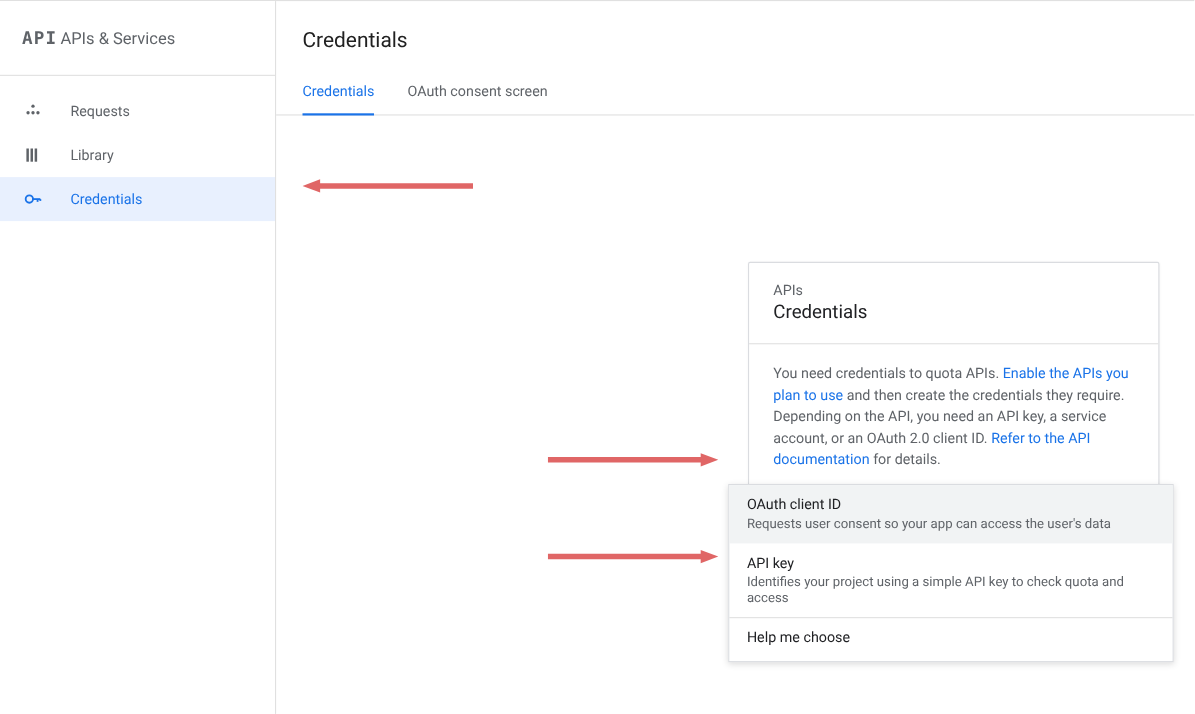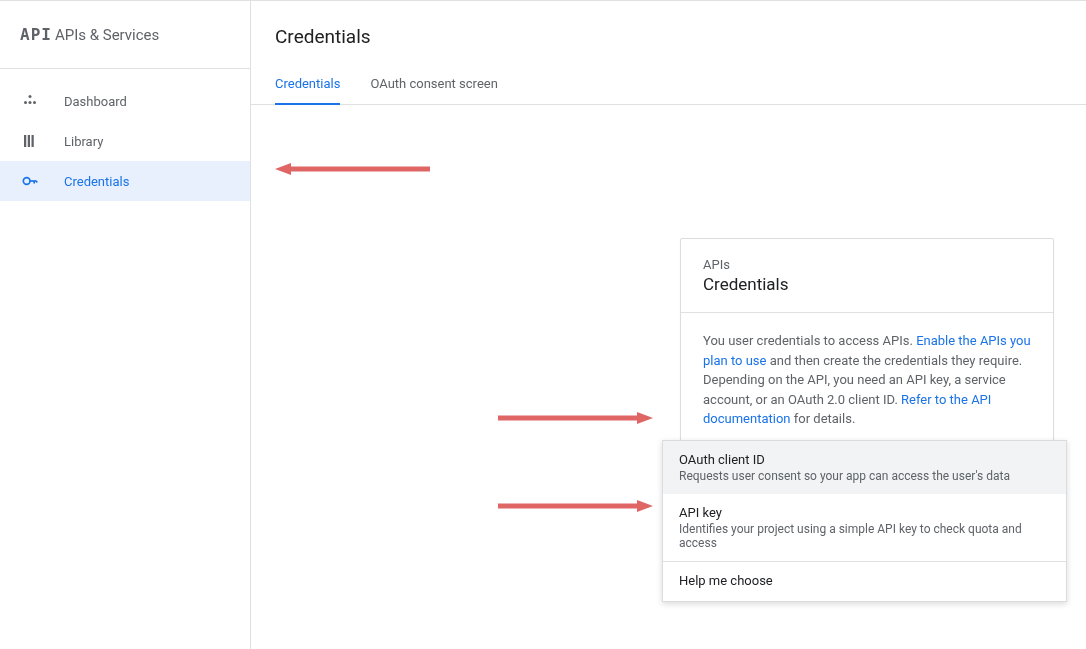--- a/index.html
+++ b/index.html
@@ -60,21 +60,21 @@
     <nav class="sidebar-nav">
       <div class="sidebar-item">
         <span class="icon">
           <svg width="18" height="18" viewBox="0 0 24 24" fill="currentColor">
               <circle cx="12" cy="6" r="2"></circle>
               <circle cx="6" cy="14" r="2"></circle>
               <circle cx="18" cy="14" r="2"></circle>
               <circle cx="12" cy="14" r="2"></circle>
             </svg>
         </span>
-        <span>Dashboard</span>
+        <span>Requests</span>
       </div>
       <div class="sidebar-item">
         <span class="icon">
           <svg width="18" height="18" viewBox="0 0 24 24" fill="currentColor">
               <rect x="4" y="4" width="3" height="16"></rect>
               <rect x="9" y="4" width="3" height="16"></rect>
               <rect x="14" y="4" width="3" height="16"></rect>
             </svg>
         </span>
         <span>Library</span>
@@ -104,21 +104,21 @@
     <div class="content"></div>
   </main>
 </div>
 
 <div class="card">
   <div class="card-head">
     <div class="card-overline">APIs</div>
     <div class="card-title">Credentials</div>
   </div>
   <div class="card-body">
-    <span>You user credentials to access APIs. </span><a href="#">Enable the APIs you plan to use</a><span> and then create the credentials they require. Depending on the API, you need an API key, a service account, or an OAuth 2.0 client ID. </span><a href="#">Refer to the API documentation</a><span> for details.</span>
+    <span>You need credentials to quota APIs. </span><a href="#">Enable the APIs you plan to use</a><span> and then create the credentials they require. Depending on the API, you need an API key, a service account, or an OAuth 2.0 client ID. </span><a href="#">Refer to the API documentation</a><span> for details.</span>
     <div>
       <button class="btn-primary">
         <span>Create credentials</span>
         <span class="caret">▼</span>
       </button>
     </div>
   </div>
 </div>
 
 <div class="dropdown">

